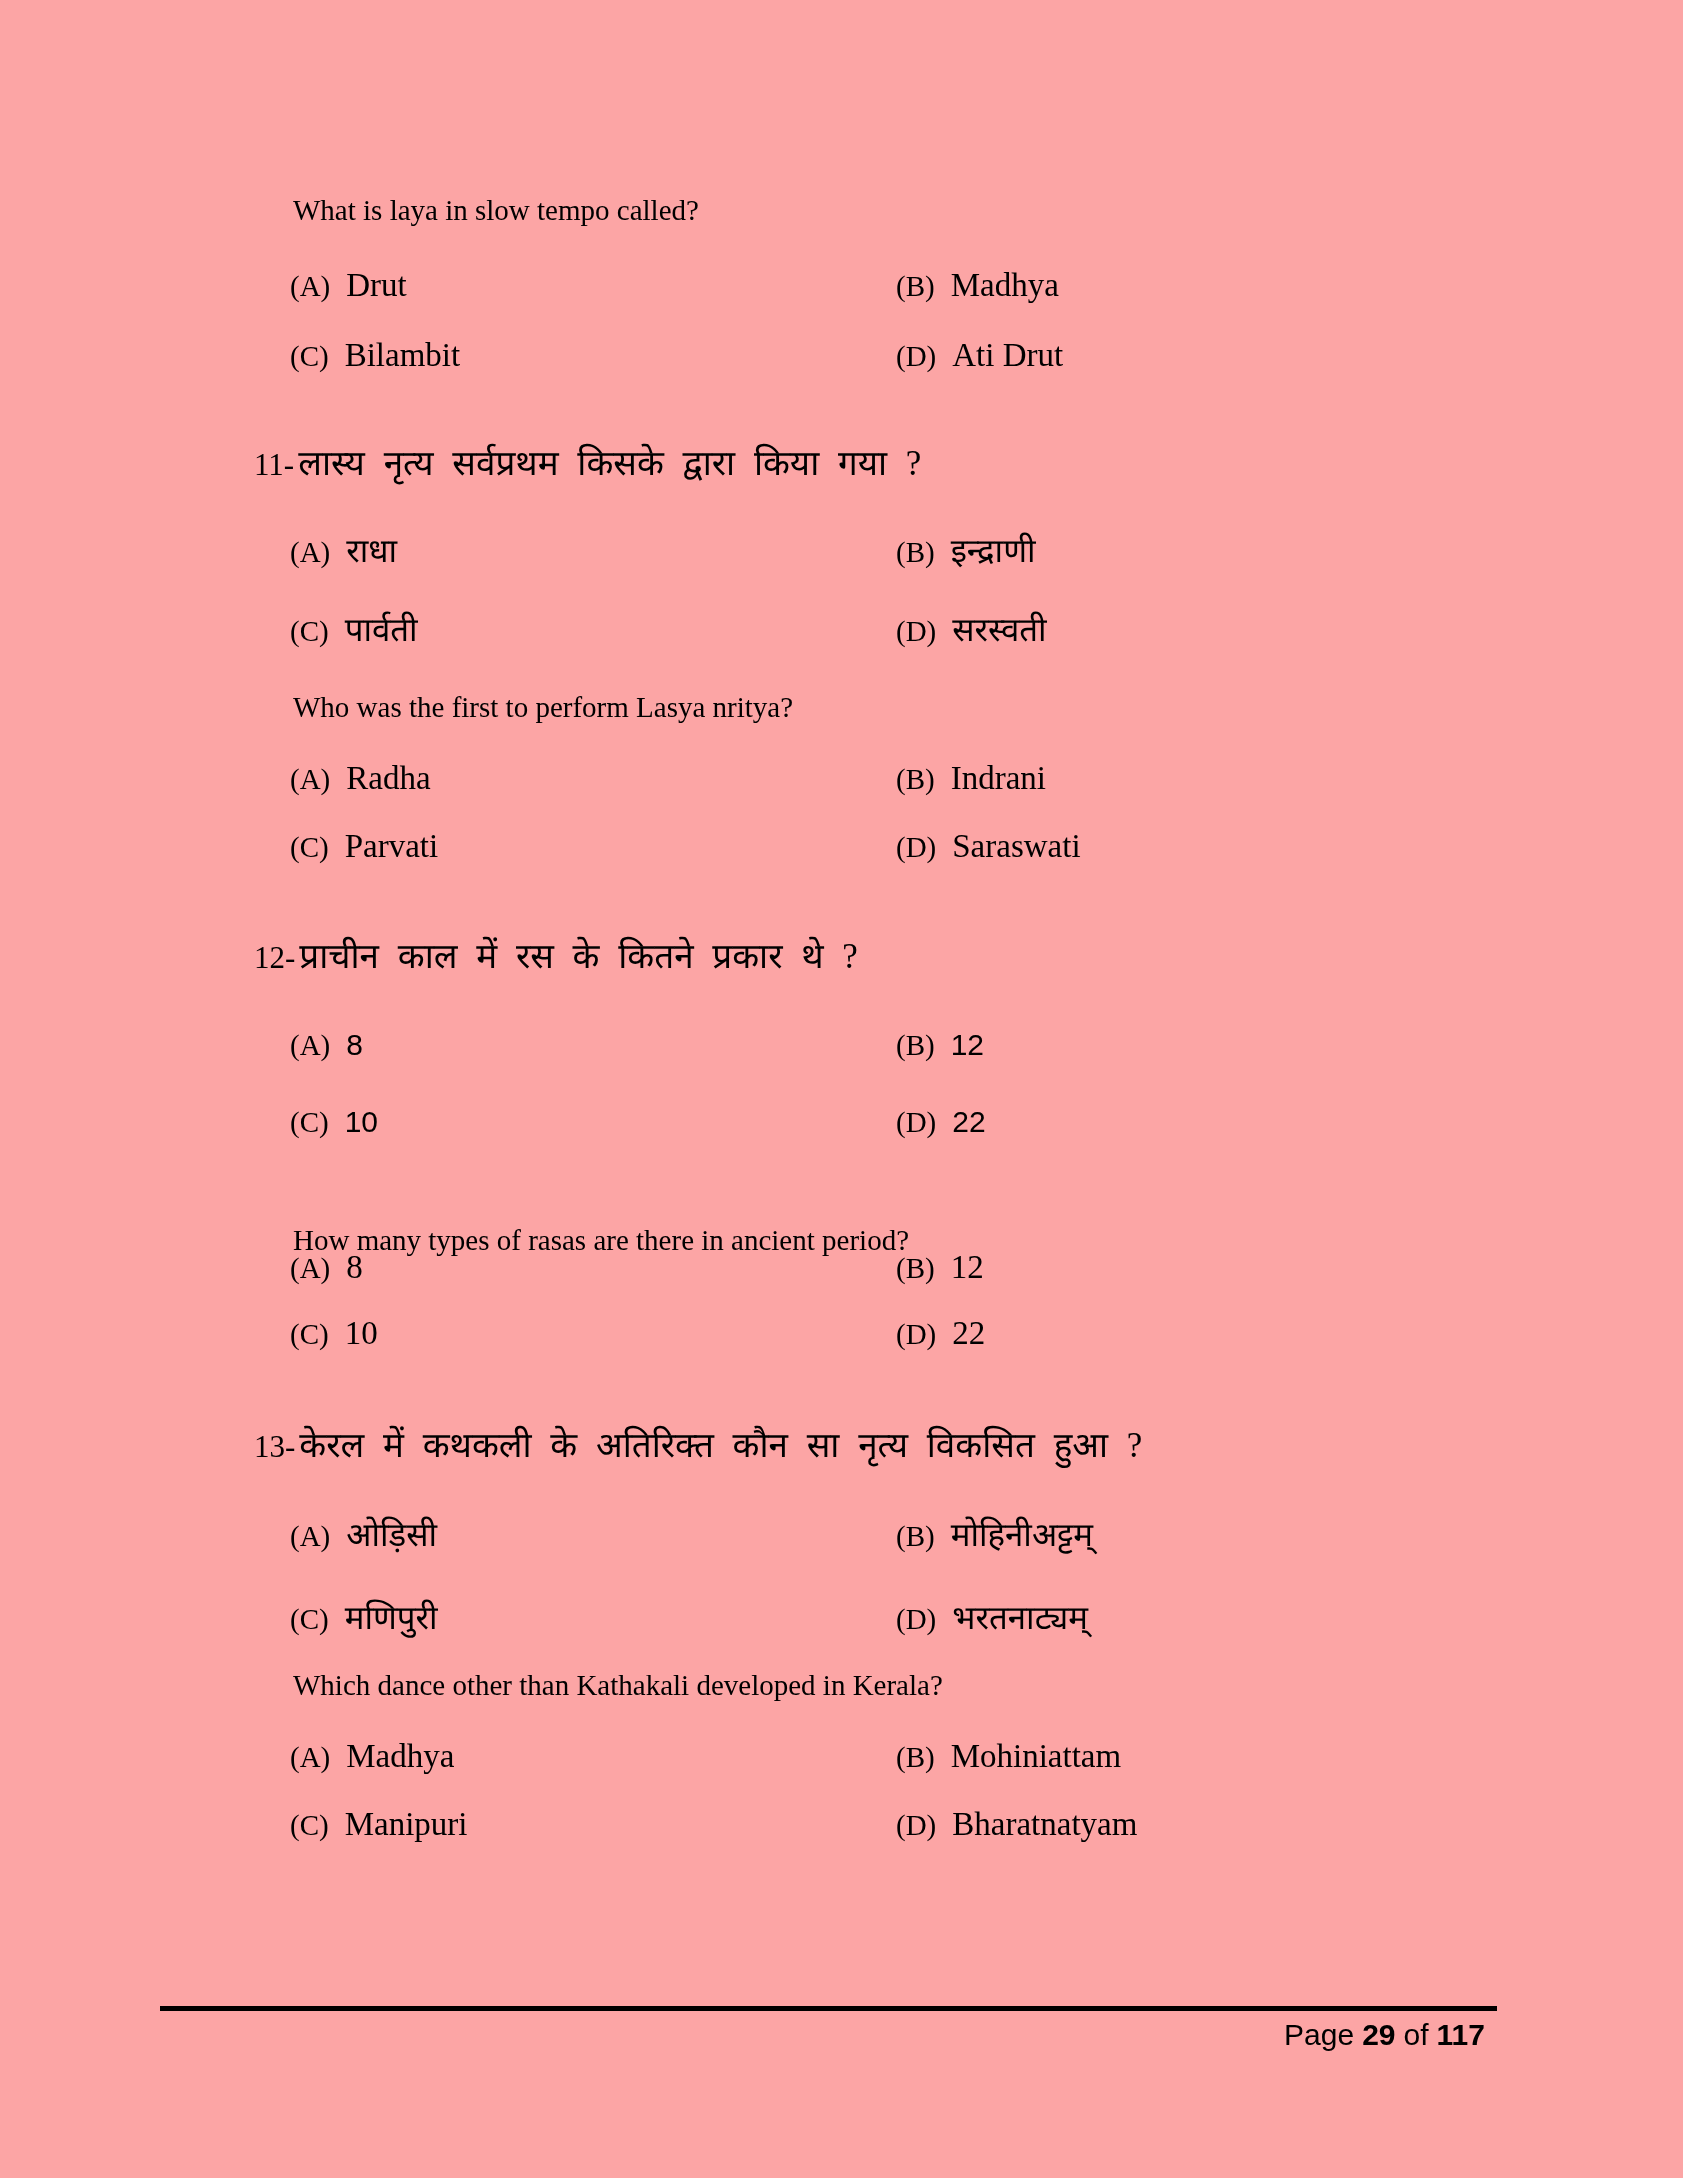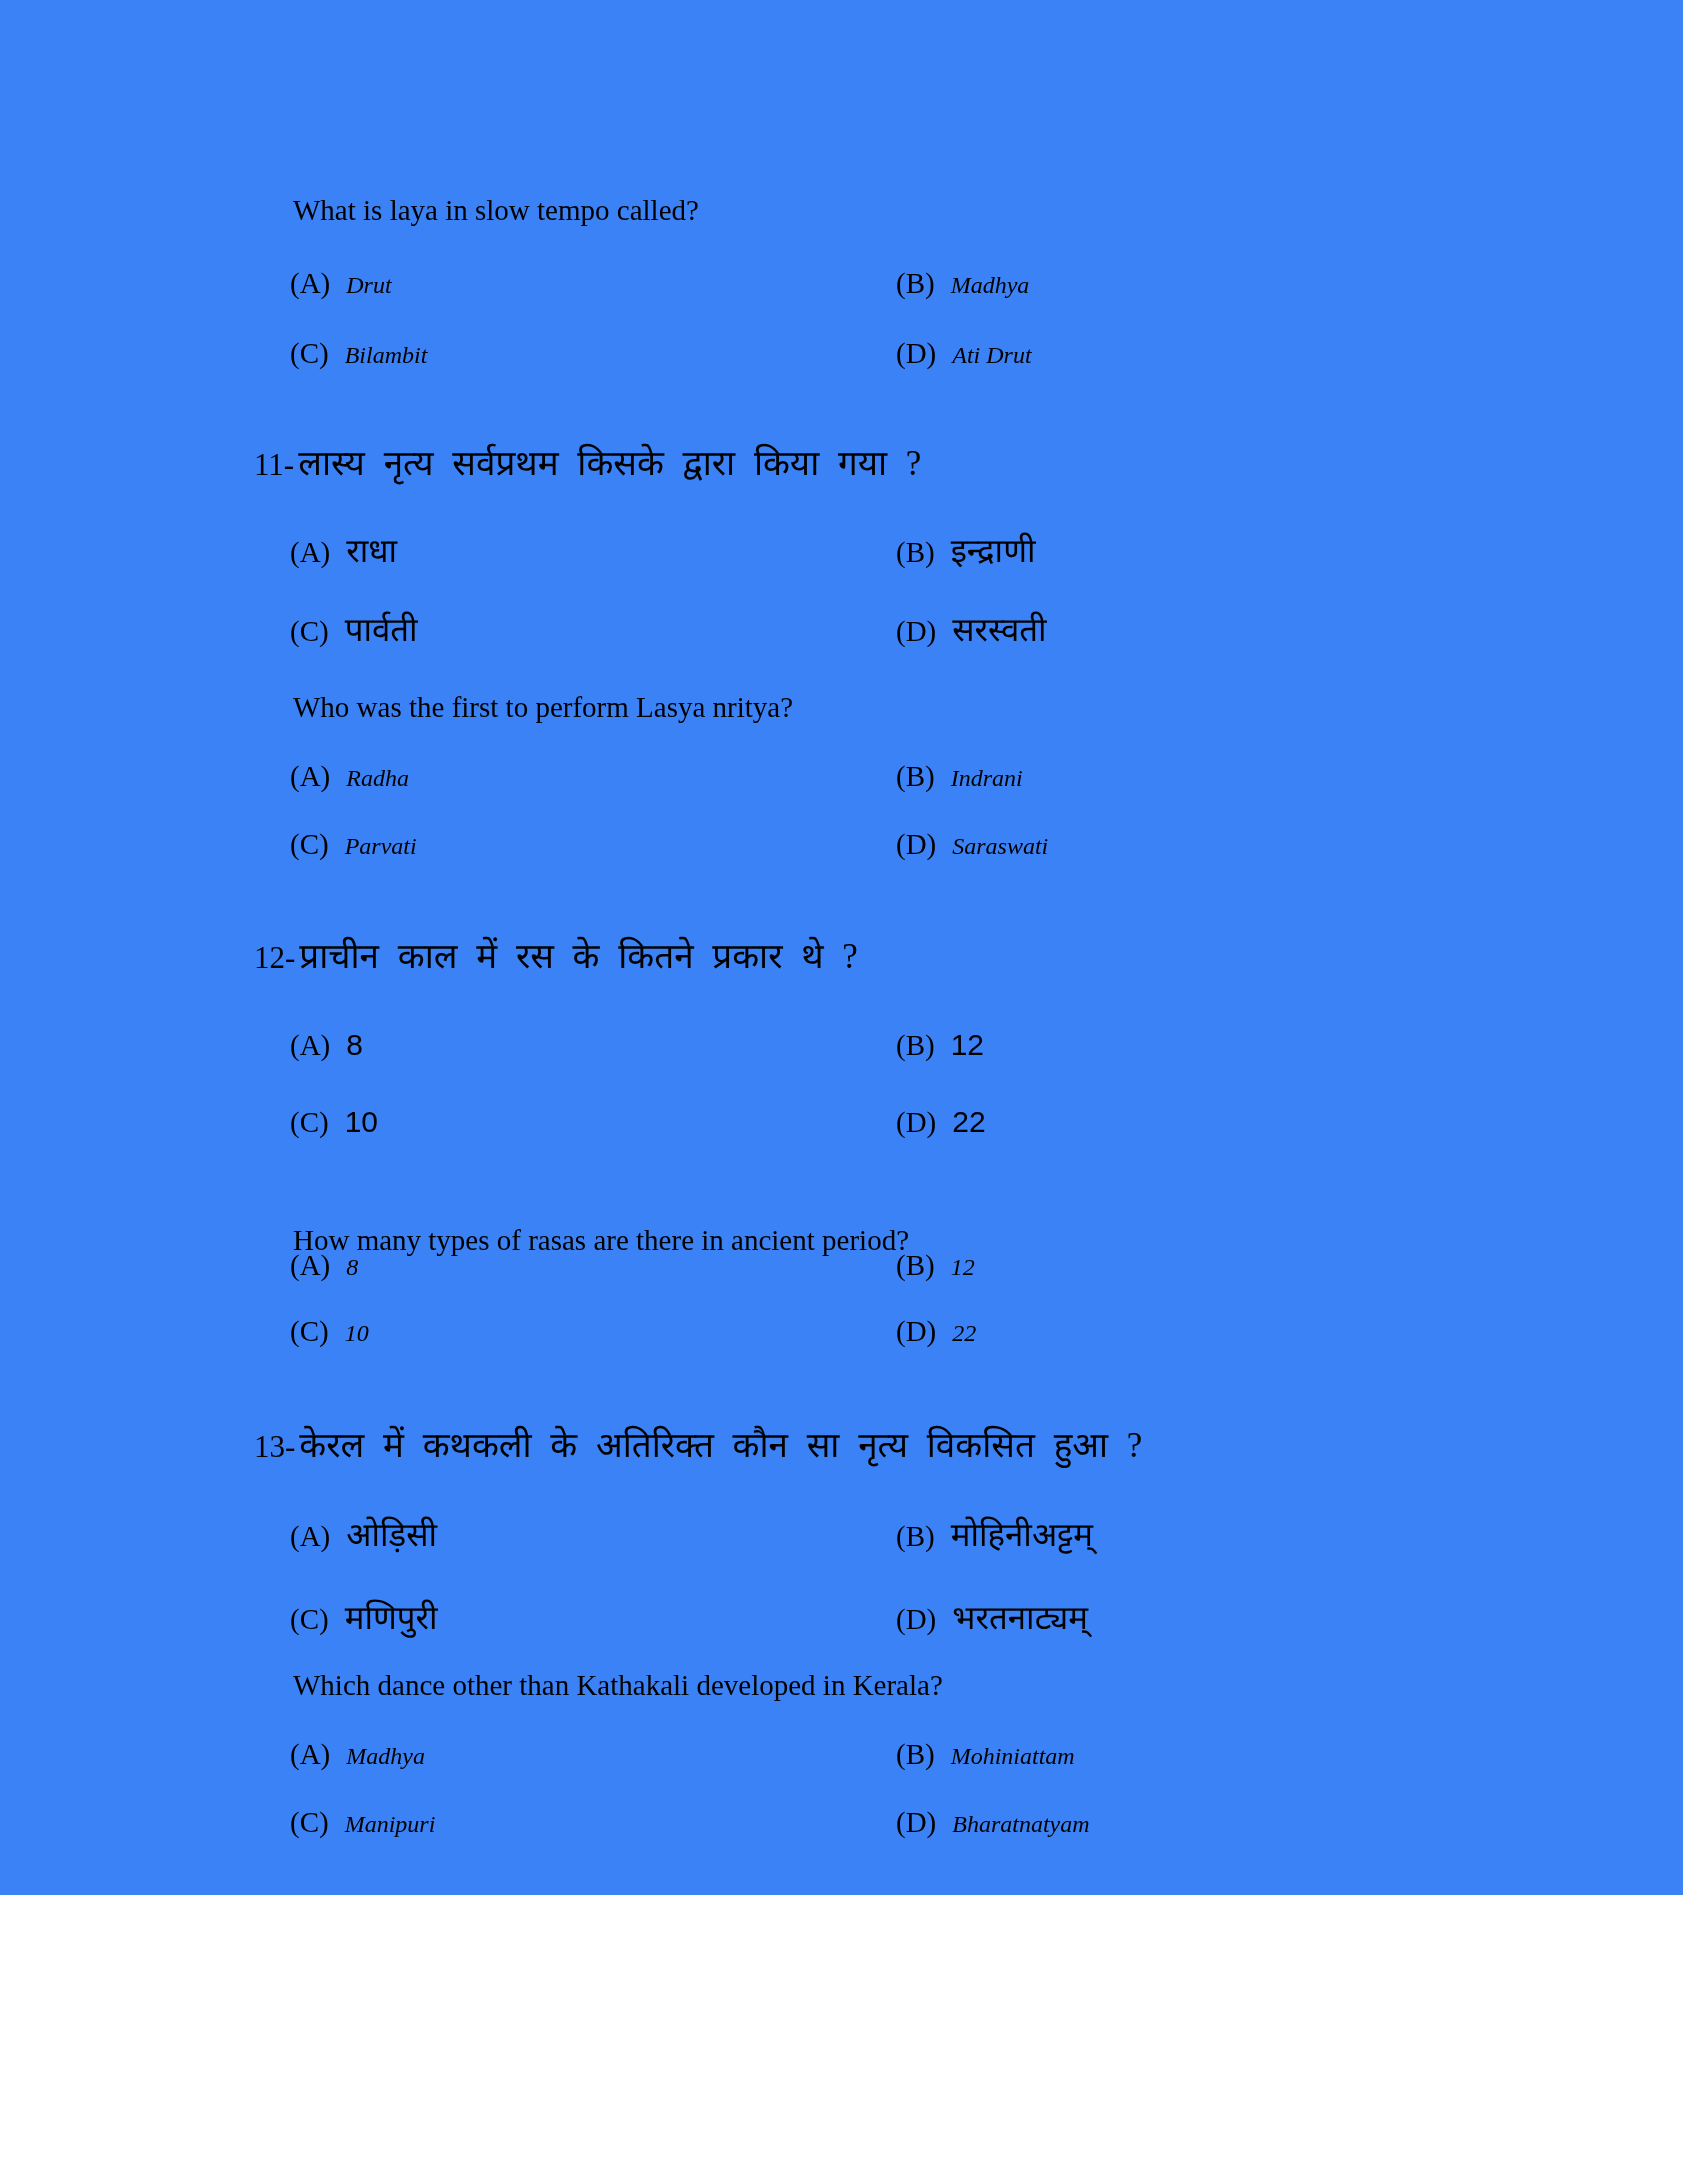--- a/index.html
+++ b/index.html
@@ -3,22 +3,22 @@
 <meta charset="utf-8">
 <style>
   html, body {
     margin: 0;
     padding: 0;
     background: #ffffff;
   }
   .page {
     position: relative;
     width: 1683px;
-    height: 1895px;
-    background: #3b82f6;
+    height: 2178px;
+    background: #fca5a5;
     color: #000000;
     overflow: hidden;
     font-family: "Liberation Serif", serif;
   }
   .row {
     position: absolute;
     white-space: nowrap;
     line-height: 1.15;
   }
   
@@ -49,22 +49,21 @@
     line-height: 1.15;
   }
   .col-a { left: 290px; }
   .col-b { left: 896px; }
   .opt-label {
     font-family: "Liberation Serif", serif;
     font-size: 29px;
   }
   .opt-en .opt-value {
     font-family: "Liberation Serif", serif;
-    font-size: 24px;
-    font-style: italic;
+    font-size: 33px;
   }
   .opt-hi .opt-value {
     font-size: 33px;
   }
   
   .opt-hi .opt-value.sans-val {
     font-family: "Liberation Sans", sans-serif;
     font-size: 30px;
   }
   

